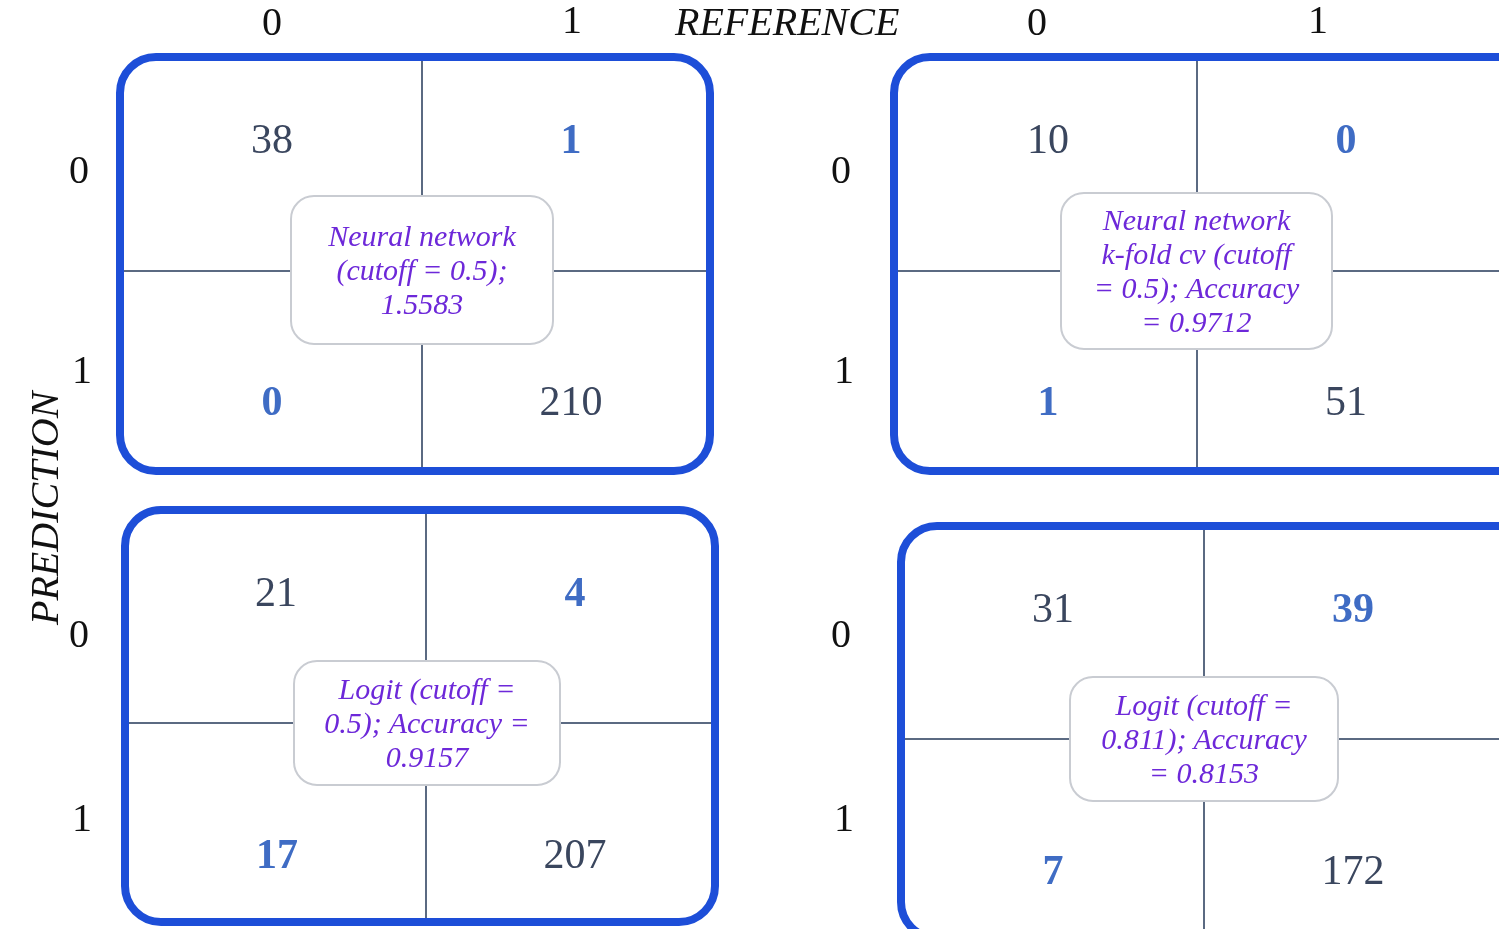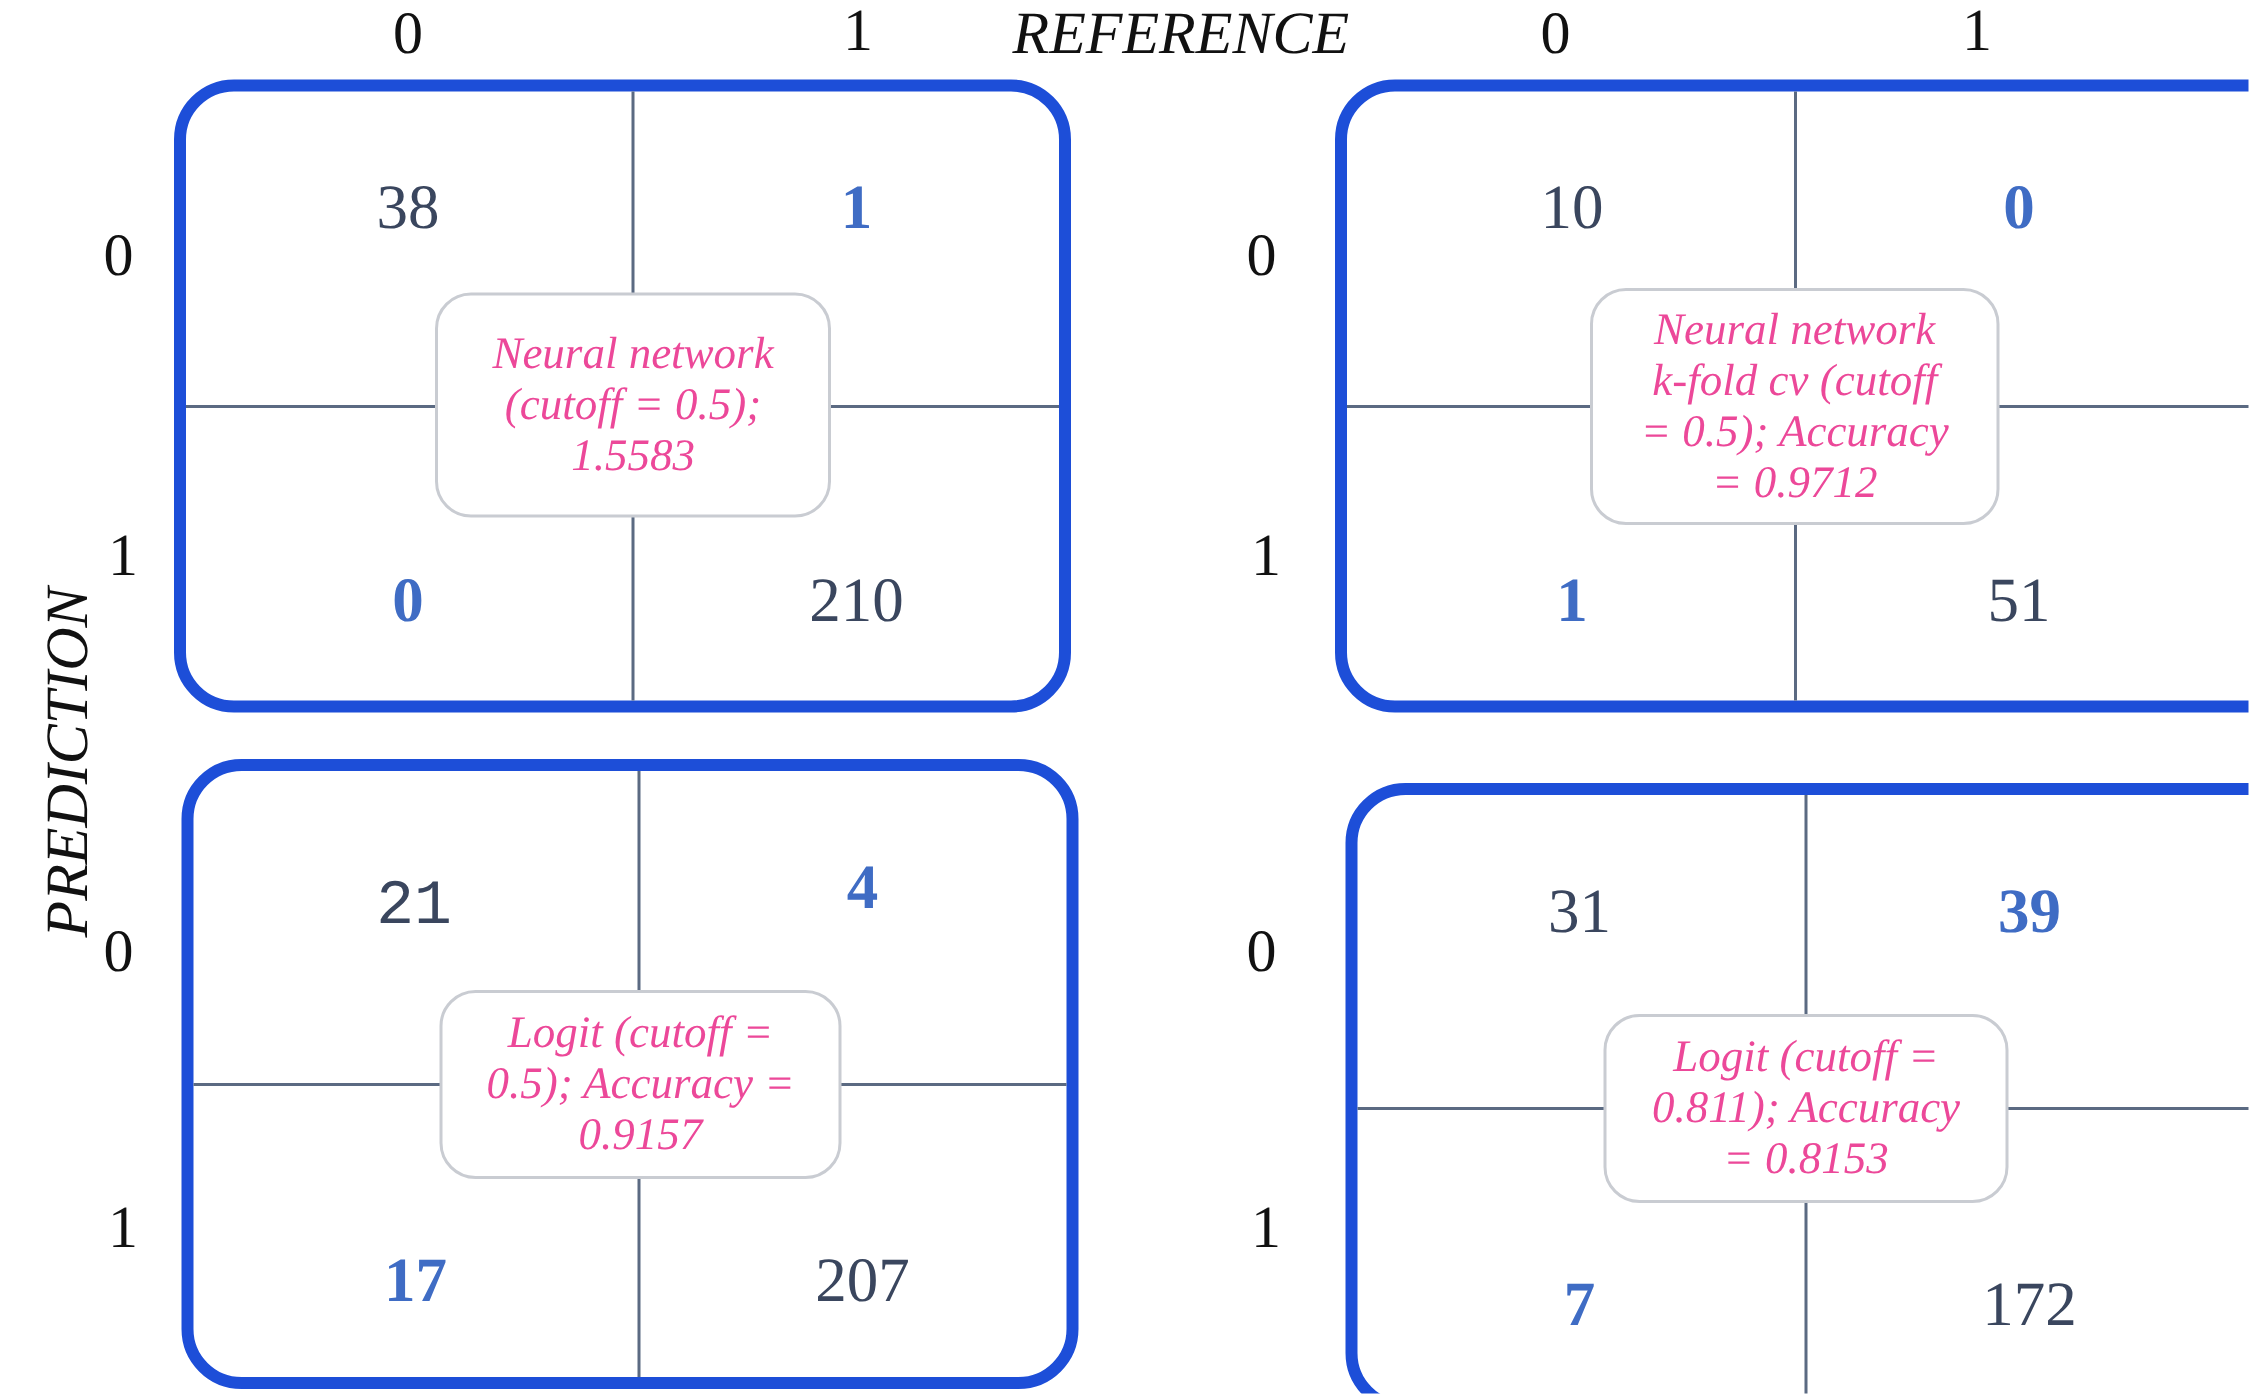--- a/index.html
+++ b/index.html
@@ -9,21 +9,21 @@
   .axis-title { position:absolute; font-size:40px; font-style:italic; color:#111; line-height:1; }
   .pred-title { position:absolute; left:-60px; top:500px; transform:rotate(-90deg); transform-origin:center;
                 width:210px; text-align:center; }
   .matrix { position:absolute; border:8px solid #1d4ed8; border-radius:40px; box-sizing:border-box; }
   .vline { position:absolute; top:0; bottom:0; width:0; border-left:2px solid #5b6a82; }
   .hline { position:absolute; left:0; right:0; height:0; border-top:2px solid #5b6a82; }
   .cell { position:absolute; font-size:42px; line-height:1; transform:translate(-50%,-50%); color:#3a465e; }
   .cell.err { color:#3f6cc4; font-weight:bold; }
   .caption { position:absolute; background:#fff; border:2px solid #c9ccd2; border-radius:24px;
              box-sizing:border-box; display:flex; align-items:center; justify-content:center;
-             text-align:center; font-style:italic; font-size:30px; line-height:34px; color:#ec4899; padding:2px 10px; }
+             text-align:center; font-style:italic; font-size:30px; line-height:34px; color:#6d28d9; padding:2px 10px; }
 </style>
 </head>
 <body>
 
 <div class="axis-lbl" style="left:262px; top:2px;">0</div>
 <div class="axis-lbl" style="left:562px; top:0px;">1</div>
 <div class="axis-title" style="left:675px; top:2px;">REFERENCE</div>
 <div class="axis-lbl" style="left:1027px; top:2px;">0</div>
 <div class="axis-lbl" style="left:1308px; top:0px;">1</div>
 
@@ -67,21 +67,21 @@
       <div>k-fold cv (cutoff</div>
       <div>= 0.5); Accuracy</div>
       <div>= 0.9712</div>
     </div>
   </div>
 </div>
 
 <div class="matrix" style="left:121px; top:506px; width:598px; height:420px;">
   <div class="vline" style="left:296px;"></div>
   <div class="hline" style="top:208px;"></div>
-  <div class="cell" style="left:147px; top:90px;font-family:Liberation Mono, monospace;">21</div>
+  <div class="cell" style="left:147px; top:78px;">21</div>
   <div class="cell err" style="left:446px; top:78px;">4</div>
   <div class="cell err" style="left:148px; top:340px;">17</div>
   <div class="cell" style="left:446px; top:340px;text-align:center;">207</div>
   <div class="caption" style="left:164px; top:146px; width:268px; height:126px;">
     <div>
       <div>Logit (cutoff =</div>
       <div>0.5); Accuracy =</div>
       <div>0.9157</div>
     </div>
   </div>

